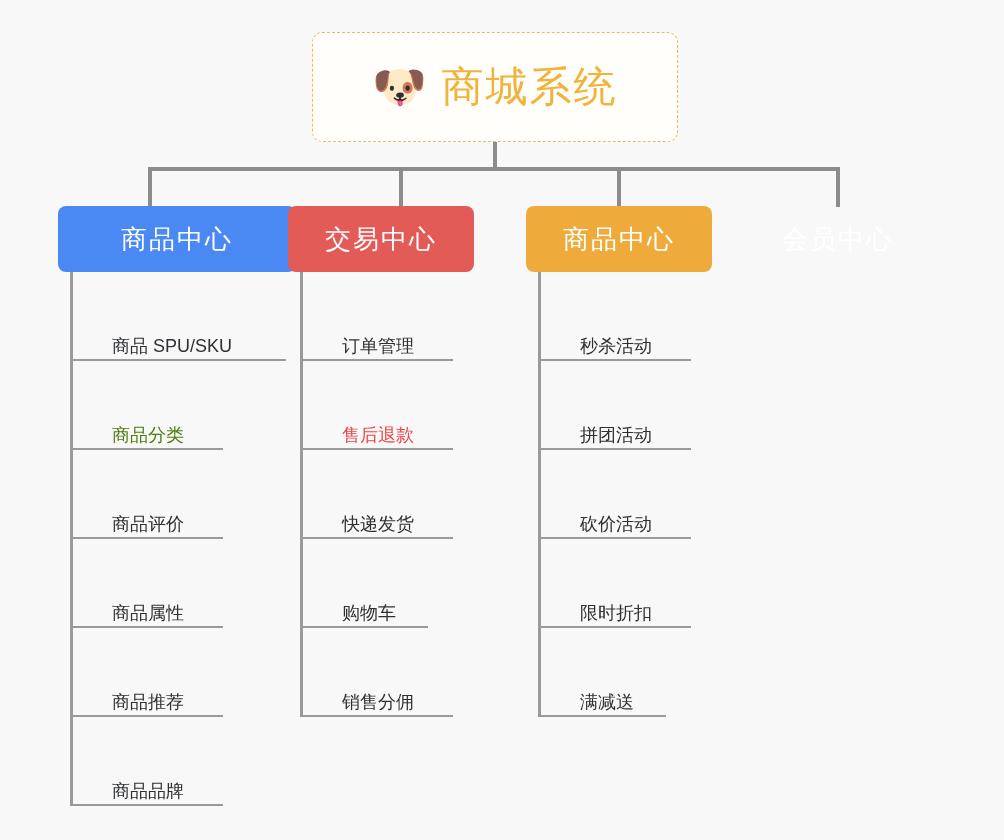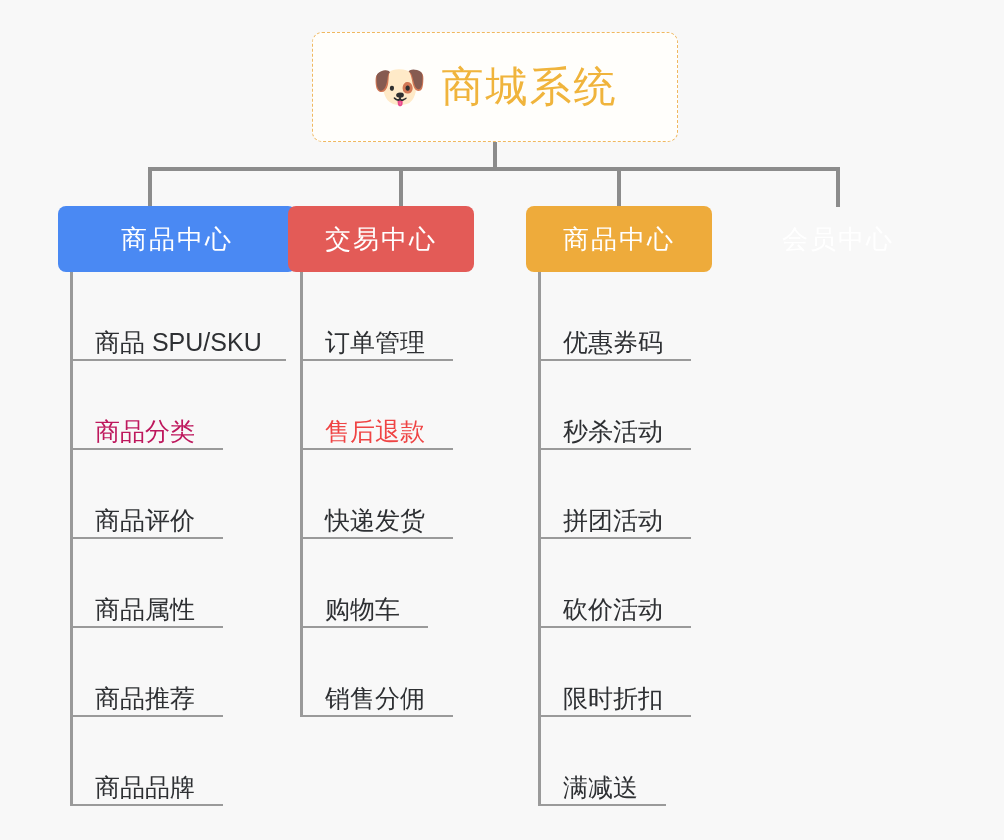--- a/index.html
+++ b/index.html
@@ -118,22 +118,22 @@
   }
   .leaf-underline {
     position: absolute;
     left: 0;
     bottom: 0;
     height: 2px;
     background: #9a9a9a;
   }
   .leaf-label {
     position: relative;
-    padding: 0 14px 6px 22px;
-    font-size: 25px;
+    padding: 0 14px 6px 39px;
+    font-size: 18px;
     color: #2e3033;
     line-height: 1;
     white-space: nowrap;
   }
 </style>
 </head>
 <body style="background: rgb(248, 248, 248);">
 
 <div id="mindmap">
 
@@ -153,21 +153,21 @@
     <div class="branch-header" style="background: rgb(74, 137, 243);">
       <span>商品中心</span>
     </div>
     <div class="leaf-list" style="border-left-color: rgb(154, 154, 154);">
         <div class="leaf-item">
           <span class="leaf-underline" style="background: rgb(154, 154, 154); width: 213px;"></span>
           <span class="leaf-label" style="color: rgb(46, 48, 51);">商品 SPU/SKU</span>
         </div>
         <div class="leaf-item">
           <span class="leaf-underline" style="background: rgb(154, 154, 154); width: 150px;"></span>
-          <span class="leaf-label" style="color: #be185d;">商品分类</span>
+          <span class="leaf-label" style="color: #4d7c0f;">商品分类</span>
         </div>
         <div class="leaf-item">
           <span class="leaf-underline" style="background: rgb(154, 154, 154); width: 150px;"></span>
           <span class="leaf-label" style="color: rgb(46, 48, 51);">商品评价</span>
         </div>
         <div class="leaf-item">
           <span class="leaf-underline" style="background: rgb(154, 154, 154); width: 150px;"></span>
           <span class="leaf-label" style="color: rgb(46, 48, 51);">商品属性</span>
         </div>
         <div class="leaf-item">
@@ -209,24 +209,20 @@
       </div>
   </div>
 
   <div class="branch b3">
     <div class="branch-header" style="background: rgb(238, 171, 59);">
       <span>商品中心</span>
     </div>
     <div class="leaf-list" style="border-left-color: rgb(154, 154, 154);">
         <div class="leaf-item">
           <span class="leaf-underline" style="background: rgb(154, 154, 154); width: 150px;"></span>
-          <span class="leaf-label" style="color: rgb(46, 48, 51);">优惠券码</span>
-        </div>
-        <div class="leaf-item">
-          <span class="leaf-underline" style="background: rgb(154, 154, 154); width: 150px;"></span>
           <span class="leaf-label" style="color: rgb(46, 48, 51);">秒杀活动</span>
         </div>
         <div class="leaf-item">
           <span class="leaf-underline" style="background: rgb(154, 154, 154); width: 150px;"></span>
           <span class="leaf-label" style="color: rgb(46, 48, 51);">拼团活动</span>
         </div>
         <div class="leaf-item">
           <span class="leaf-underline" style="background: rgb(154, 154, 154); width: 150px;"></span>
           <span class="leaf-label" style="color: rgb(46, 48, 51);">砍价活动</span>
         </div>

